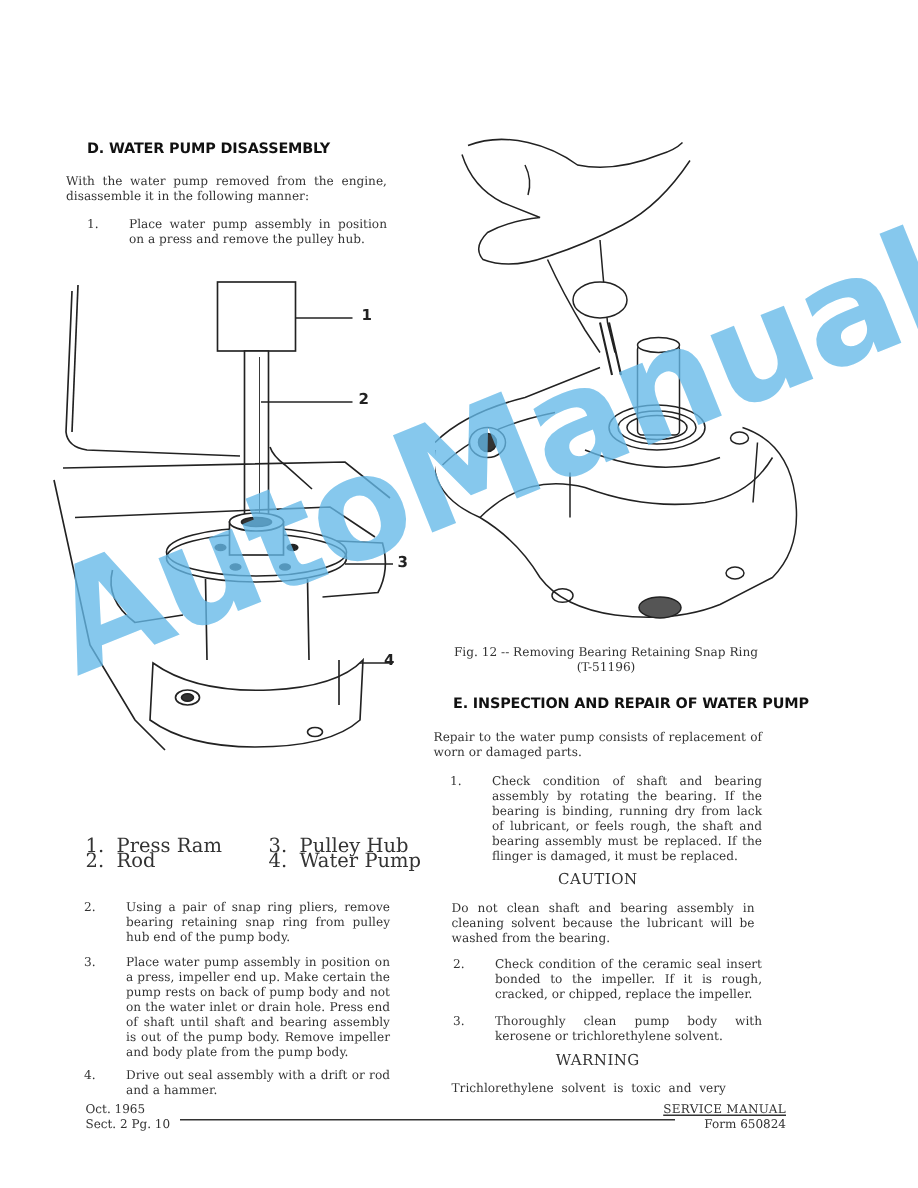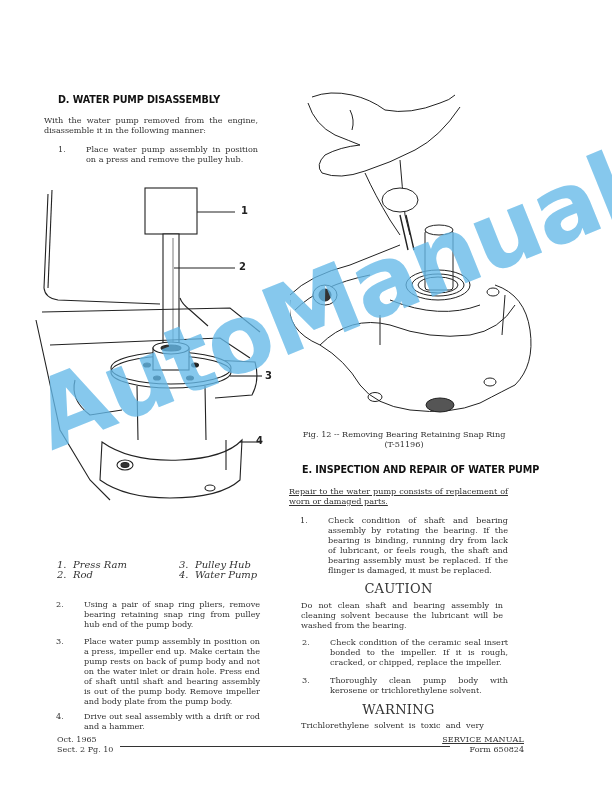--- a/index.html
+++ b/index.html
@@ -7,23 +7,23 @@
          font-family: "DejaVu Serif", "Liberation Serif", serif; color: #222; }
   .page { position: absolute; inset: 0; }
 
   .heading { position: absolute; font-family: "DejaVu Sans", "Liberation Sans", sans-serif;
              font-weight: bold; font-size: 9.6px; color: #111; letter-spacing: -0.1px; white-space: nowrap; padding-left: 14px; }
   .para { position: absolute; font-size: 8.1px; line-height: 10px; color: #333; text-align: justify; }
   .step { position: absolute; font-size: 8.1px; line-height: 10px; color: #333; }
   .step .num { position: absolute; left: 0; top: 0; }
   .step .txt { margin-left: 28px; text-align: justify; display: block; }
   .caption { position: absolute; font-size: 8.1px; line-height: 9.5px; color: #333; text-align: center; }
-  .center-label { position: absolute; font-size: 13px; color: #333; text-align: center; letter-spacing: 0.3px; }
+  .center-label { position: absolute; font-size: 10px; color: #333; text-align: center; letter-spacing: 0.3px; }
 
-  .legend { position: absolute; font-size: 10px; line-height: 10px; color: #333; font-style: italic; }
+  .legend { position: absolute; font-size: 13px; line-height: 10px; color: #333; }
   .legend .item { position: absolute; white-space: nowrap; }
 
   .footer-left { position: absolute; left: 57px; top: 735px; font-size: 8px; line-height: 9.5px; color: #333; }
   .footer-rule { position: absolute; left: 120px; top: 746px; width: 330px; height: 1px; background: #333; }
   .footer-right { position: absolute; left: 414px; top: 735px; width: 110px; font-size: 8px; line-height: 9.5px; color: #333; text-align: right; }
   .footer-right .title { text-decoration: underline; letter-spacing: 0.2px; }
 
   .figure { position: absolute; }
   .callout { position: absolute; font-family: "DejaVu Sans", "Liberation Sans", sans-serif; font-size: 10px; font-weight: bold; color: #222; }
 
@@ -147,21 +147,21 @@
     </g>
   </svg>
 
   <div class="caption" style="left:290px; top:430px; width:228px;">
     <div>Fig. 12 -- Removing Bearing Retaining Snap Ring</div>
     <div>(T-51196)</div>
   </div>
 
   <div class="heading" style="left:288px; top:464px;">E.  INSPECTION AND REPAIR OF WATER PUMP</div>
 
-  <div class="para" style="left:289px; top:486px; width:219px;text-decoration:underline;">Repair to the water pump consists of replacement of worn or damaged parts.</div>
+  <div class="para" style="left:289px; top:486px; width:219px;">Repair to the water pump consists of replacement of worn or damaged parts.</div>
 
   <div class="step" style="left:300px; top:515px; width:208px;">
     <span class="num">1.</span>
     <span class="txt">Check condition of shaft and bearing assembly by rotating the bearing. If the bearing is binding, running dry from lack of lubricant, or feels rough, the shaft and bearing assembly must be replaced. If the flinger is damaged, it must be replaced.</span>
   </div>
 
   <div class="center-label" style="left:289px; top:581px; width:219px;">CAUTION</div>
 
   <div class="para" style="left:301px; top:600px; width:202px;">Do not clean shaft and bearing assembly in cleaning solvent because the lubricant will be washed from the bearing.</div>
 

